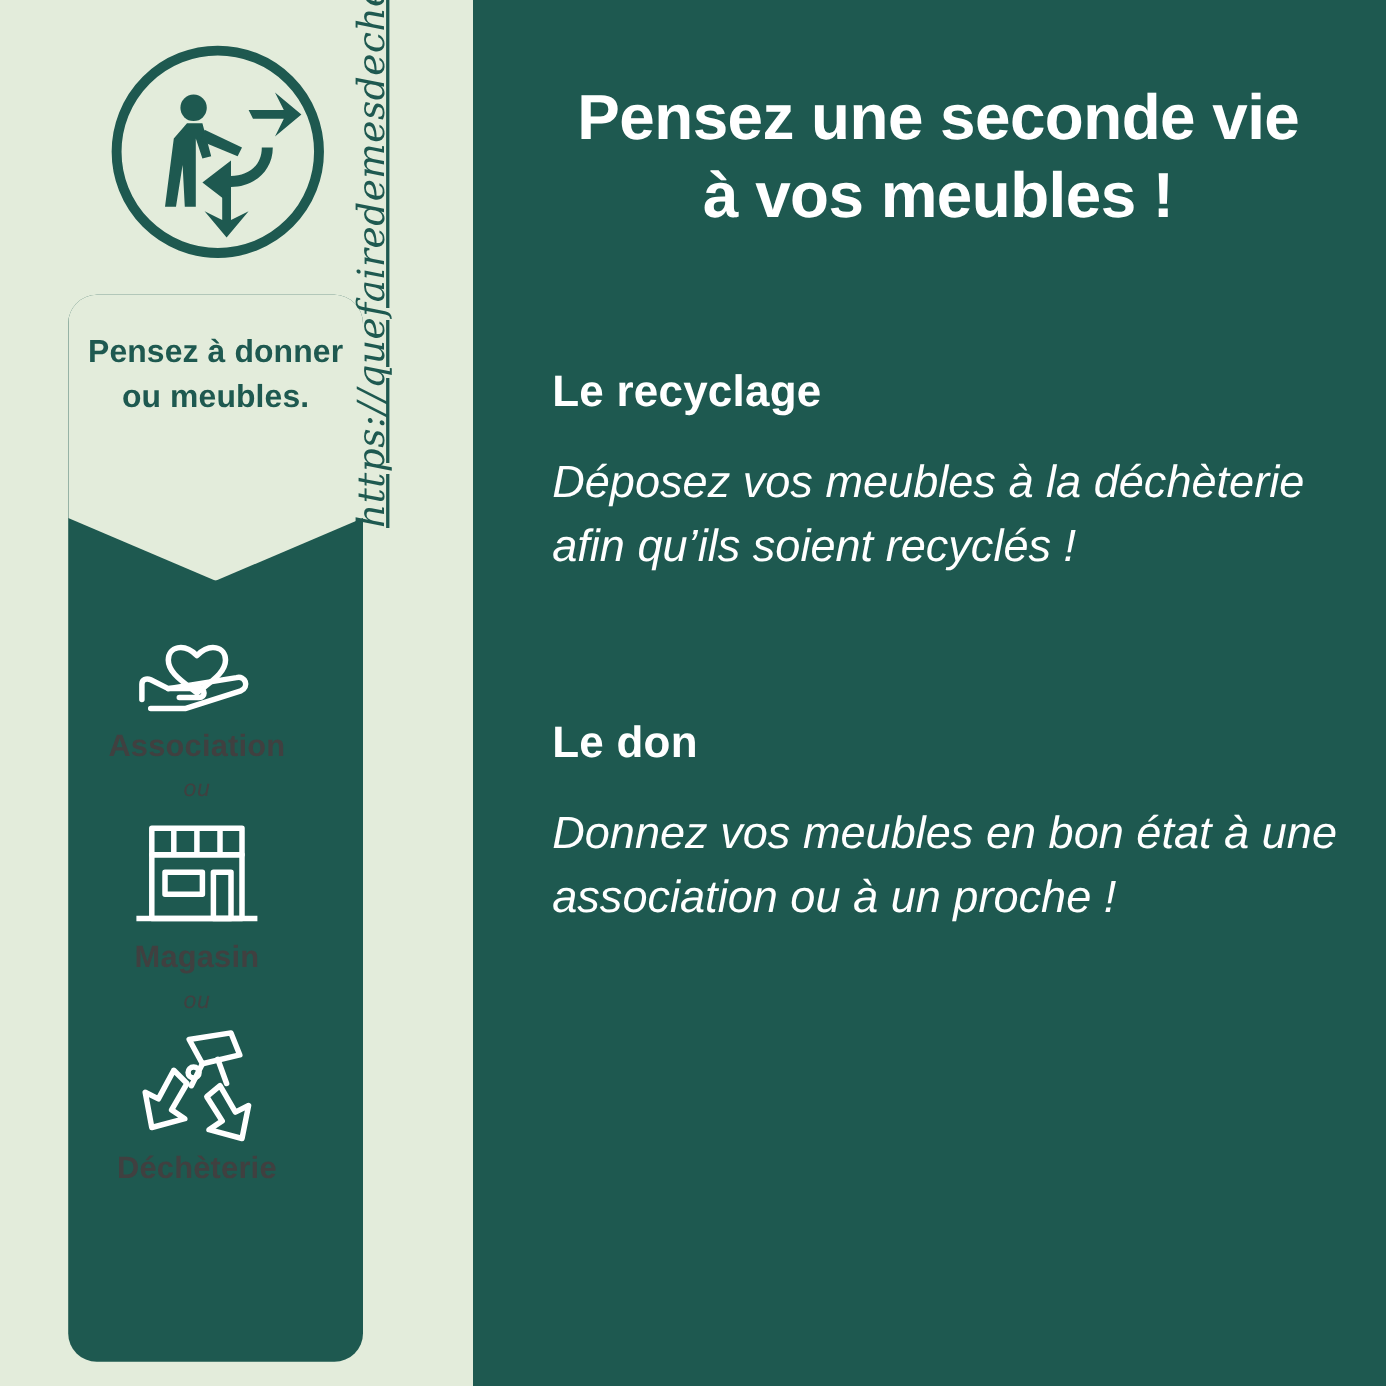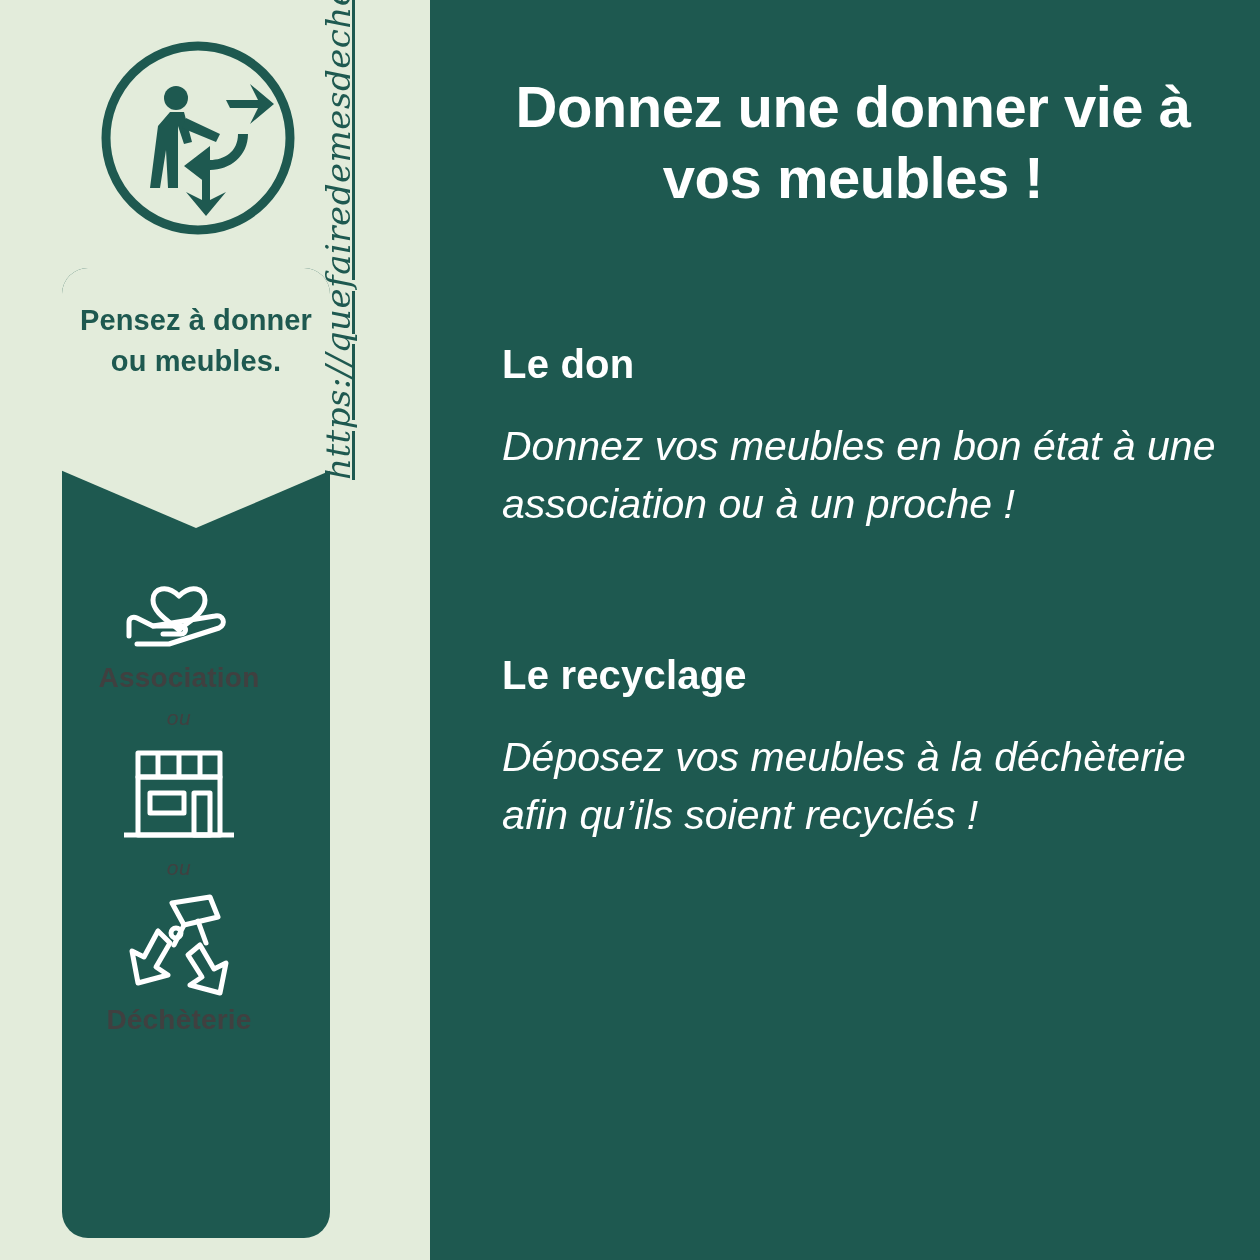--- a/index.html
+++ b/index.html
@@ -206,20 +206,21 @@
               <line x1="44" y1="16" x2="44" y2="40"></line>
               <line x1="65" y1="16" x2="65" y2="40"></line>
               <line x1="86" y1="16" x2="86" y2="40"></line>
               <rect x="24" y="40" width="82" height="58"></rect>
               <rect x="36" y="56" width="34" height="20"></rect>
               <rect x="80" y="56" width="16" height="42"></rect>
               <line x1="10" y1="98" x2="120" y2="98"></line>
             </g>
           </svg>
         </div>
+        <div class="step-label">Magasin</div>
         <div class="step-sep">ou</div>
       </div>
 
       <div class="step">
         <div class="step-icon">
           <svg viewBox="0 0 130 110" width="130" height="110" aria-hidden="true">
             <g fill="none" stroke="#ffffff" stroke-width="5" stroke-linejoin="round" stroke-linecap="round">
               <path d="M58 16 L96 10 L104 30 L70 38 Z"></path>
               <path d="M70 38 L60 58"></path>
               <path d="M84 34 L92 56"></path>
@@ -231,26 +232,26 @@
         </div>
         <div class="step-label">Déchèterie</div>
       </div>
 
     </div>
 
     <a class="url-vertical" href="#">https://quefairedemesdechets.fr</a>
   </div>
 
   <div class="right-panel">
-    <h1 class="headline">Donnez une donner vie à vos meubles !</h1>
+    <h1 class="headline">Pensez une seconde vie à vos meubles !</h1>
+
+    <div class="section second">
+      <div class="section-title">Le recyclage</div>
+      <div class="section-body">Déposez vos meubles à la déchèterie afin qu’ils soient recyclés !</div>
+    </div>
 
     <div class="section first">
       <div class="section-title">Le don</div>
       <div class="section-body">Donnez vos meubles en bon état à une association ou à un proche !</div>
     </div>
-
-    <div class="section second">
-      <div class="section-title">Le recyclage</div>
-      <div class="section-body">Déposez vos meubles à la déchèterie afin qu’ils soient recyclés !</div>
-    </div>
   </div>
 
 </div>
 
 </body></html>

